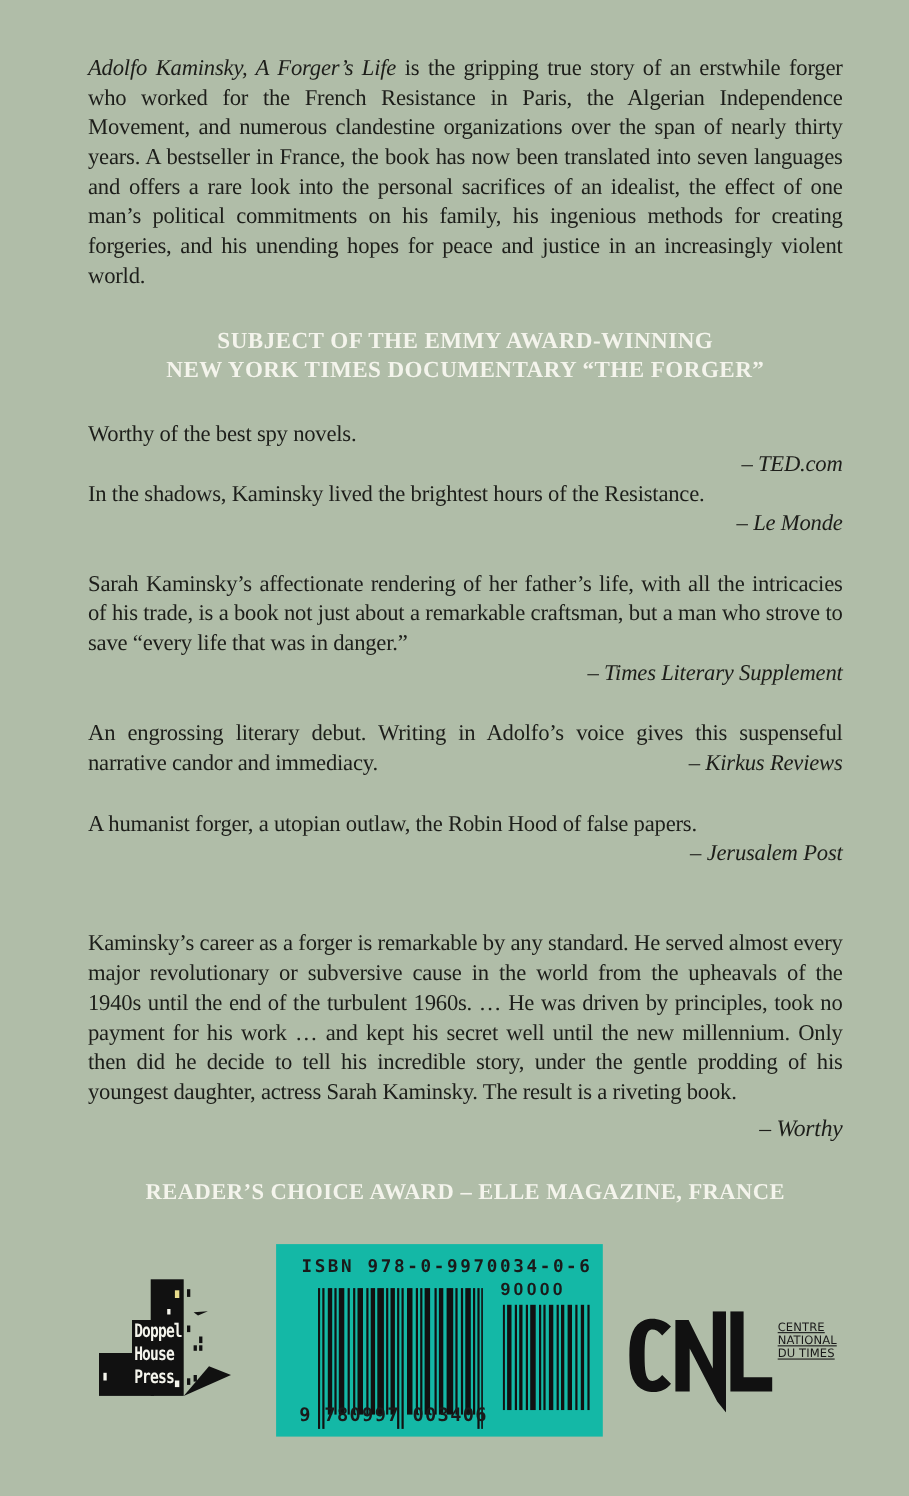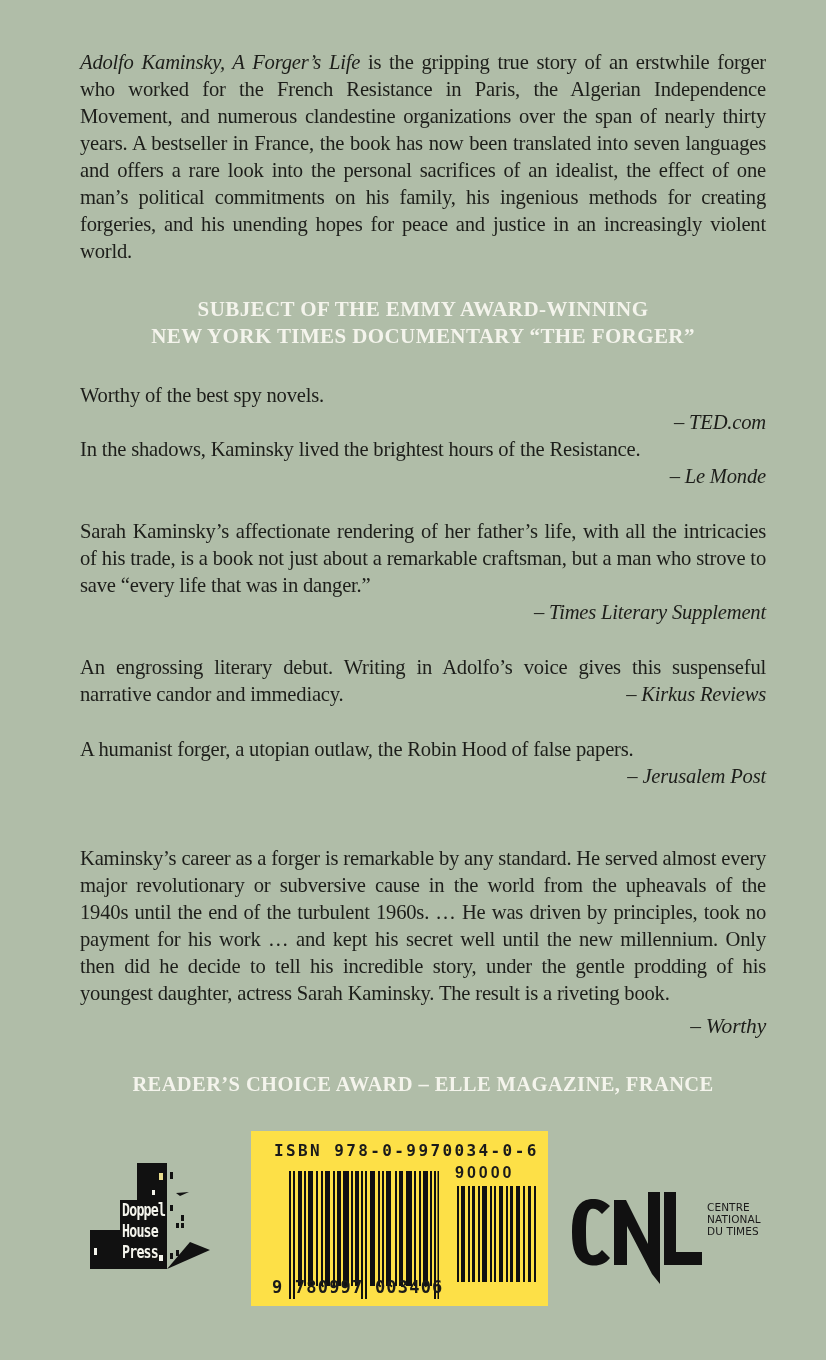--- a/index.html
+++ b/index.html
@@ -100,21 +100,21 @@
       white-space: pre;
     }
 
     
     .barcode-box {
       position: absolute;
       left: 251px;
       top: 1131px;
       width: 297px;
       height: 175px;
-      background: #fde047;
+      background: #14b8a6;
     }
     .isbn-text {
       position: absolute;
       left: 23px;
       top: 10px;
       font-family: "DejaVu Sans Mono", "Liberation Mono", monospace;
       font-size: 16px;
       letter-spacing: 2.4px;
       color: #1a1a1a;
       font-weight: bold;
@@ -167,21 +167,21 @@
     .cnl-sub {
       position: absolute;
       left: 135px;
       top: 9px;
       font-family: "DejaVu Sans", "Liberation Sans", sans-serif;
       font-size: 10.5px;
       line-height: 12px;
       color: #1a1a1a;
       letter-spacing: 0.1px;
     }
-    .cnl-sub span { display: block; }
+    .cnl-sub span { display: block; text-decoration: underline; }
   </style>
 </head>
 <body>
 
 <div class="cover">
 
   <p class="blurb"><i>Adolfo Kaminsky, A Forger’s Life</i><span> is the gripping true story of an erstwhile forger who worked for the French Resistance in Paris, the Algerian Independence Movement, and numerous clandestine organizations over the span of nearly thirty years. A bestseller in France, the book has now been translated into seven languages and offers a rare look into the personal sacrifices of an idealist, the effect of one man’s political commitments on his family, his ingenious methods for creating forgeries, and his unending hopes for peace and justice in an increasingly violent world.</span></p>
 
   <div class="headline emmy">
     <div>SUBJECT OF THE EMMY AWARD-WINNING</div>

